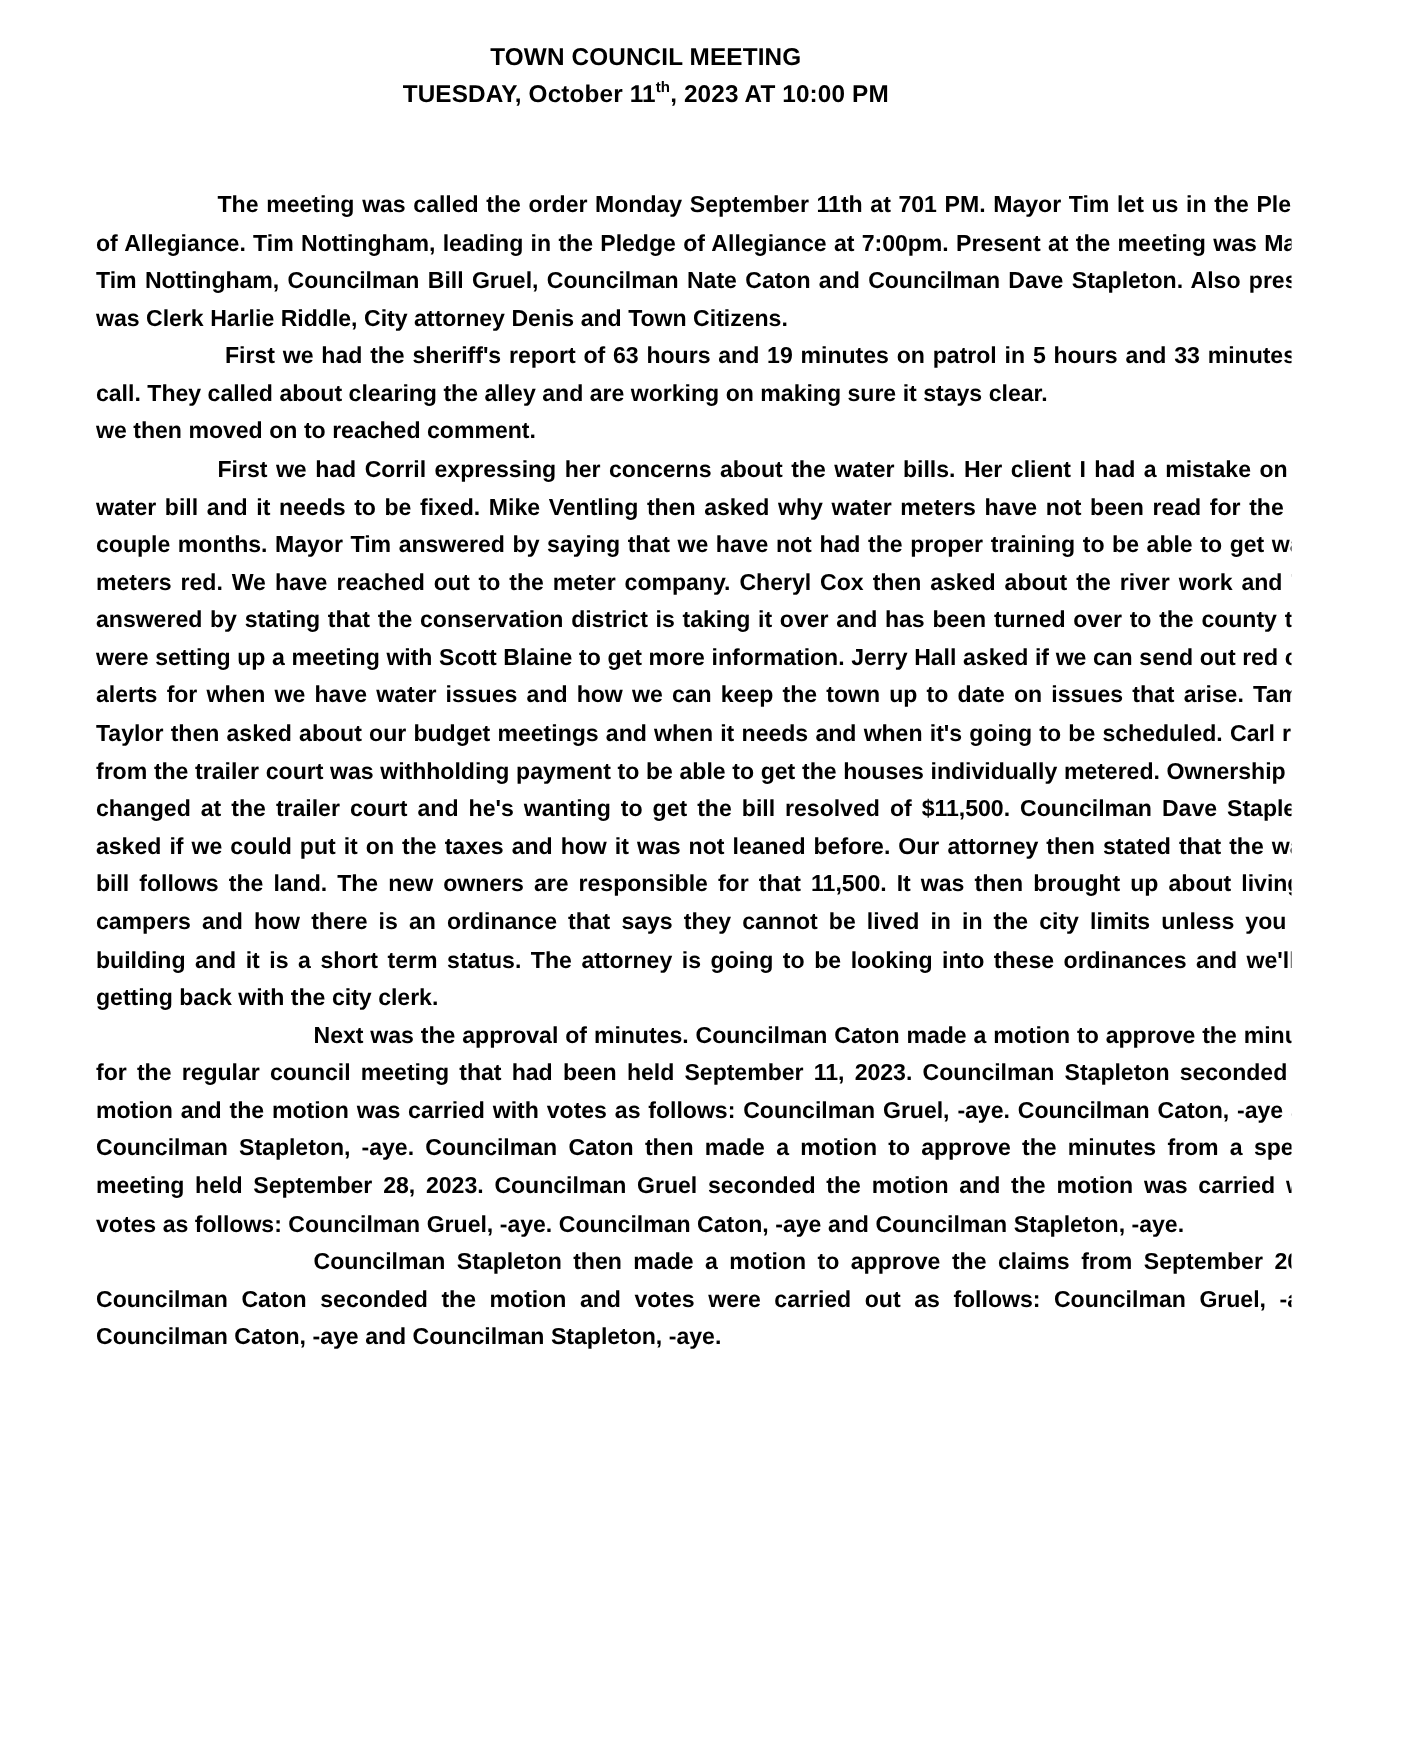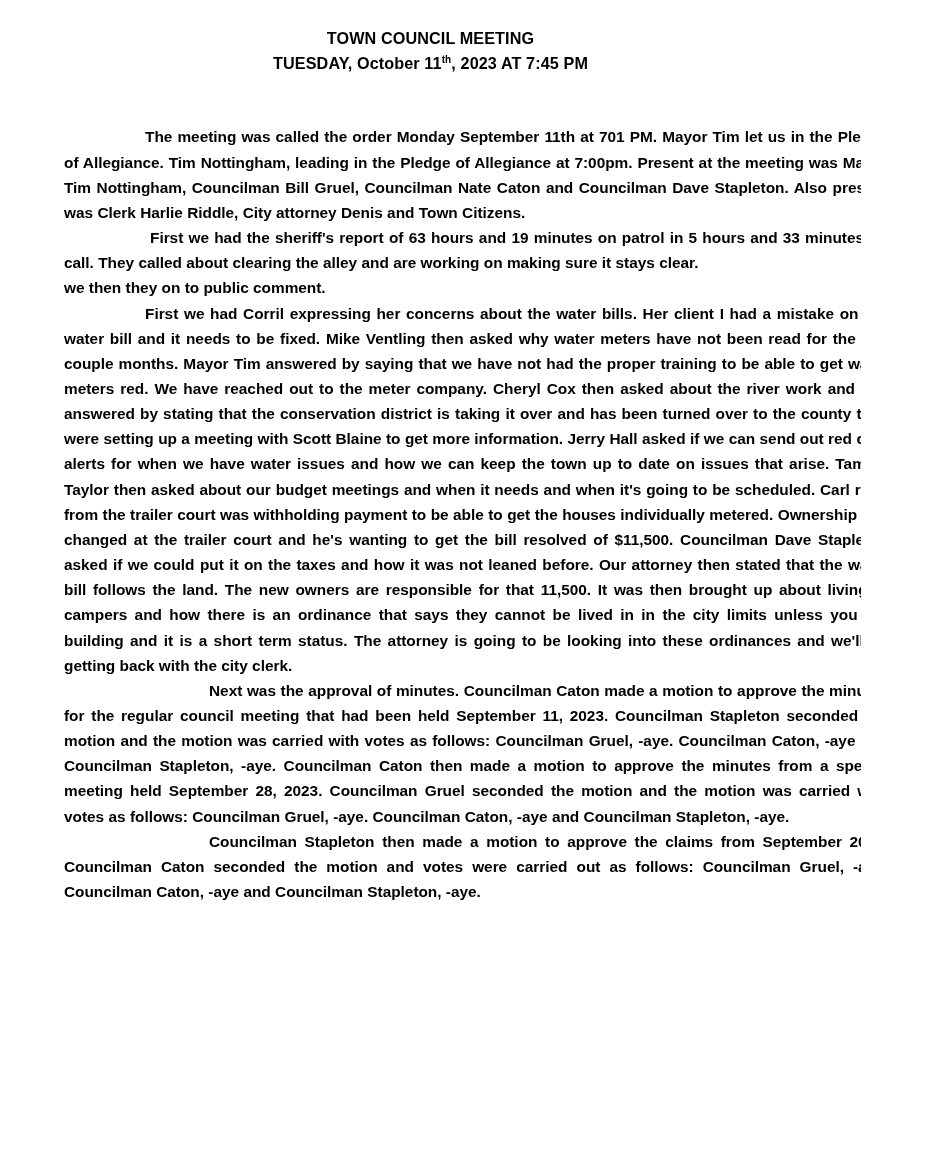--- a/index.html
+++ b/index.html
@@ -57,25 +57,25 @@
   p.indent-lg { text-indent: 145px; }
   p.noindent { text-indent: 0; }
 </style>
 </head>
 <body>
 
 <div class="page">
 
   <div class="doc-header">
     <div class="hline">TOWN COUNCIL MEETING</div>
-    <div class="hline"><span>TUESDAY, October 11</span><sup>th</sup><span>, 2023 AT 7:45 PM</span></div>
+    <div class="hline"><span>TUESDAY, October 11</span><sup>th</sup><span>, 2023 AT 10:00 PM</span></div>
   </div>
 
   <div class="body-block">
     <p class="para indent-sm">The meeting was called the order Monday September 11th at 701 PM. Mayor Tim let us in the Pledge of Allegiance. Tim Nottingham, leading in the Pledge of Allegiance at 7:00pm. Present at the meeting was Mayor Tim Nottingham, Councilman Bill Gruel, Councilman Nate Caton and Councilman Dave Stapleton. Also present was Clerk Harlie Riddle, City attorney Denis and Town Citizens.</p>
     <p class="para indent-md">First we had the sheriff's report of 63 hours and 19 minutes on patrol in 5 hours and 33 minutes on call. They called about clearing the alley and are working on making sure it stays clear.</p>
-    <p class="para noindent">we then they on to public comment.</p>
+    <p class="para noindent">we then moved on to reached comment.</p>
     <p class="para indent-sm">First we had Corril expressing her concerns about the water bills. Her client I had a mistake on her water bill and it needs to be fixed. Mike Ventling then asked why water meters have not been read for the last couple months. Mayor Tim answered by saying that we have not had the proper training to be able to get water meters red. We have reached out to the meter company. Cheryl Cox then asked about the river work and Tim answered by stating that the conservation district is taking it over and has been turned over to the county they were setting up a meeting with Scott Blaine to get more information. Jerry Hall asked if we can send out red coat alerts for when we have water issues and how we can keep the town up to date on issues that arise. Tammy Taylor then asked about our budget meetings and when it needs and when it's going to be scheduled. Carl rude from the trailer court was withholding payment to be able to get the houses individually metered. Ownership has changed at the trailer court and he's wanting to get the bill resolved of $11,500. Councilman Dave Stapleton asked if we could put it on the taxes and how it was not leaned before. Our attorney then stated that the water bill follows the land. The new owners are responsible for that 11,500. It was then brought up about living in campers and how there is an ordinance that says they cannot be lived in in the city limits unless you are building and it is a short term status. The attorney is going to be looking into these ordinances and we'll be getting back with the city clerk.</p>
     <p class="para indent-lg">Next was the approval of minutes. Councilman Caton made a motion to approve the minutes for the regular council meeting that had been held September 11, 2023. Councilman Stapleton seconded the motion and the motion was carried with votes as follows: Councilman Gruel, -aye. Councilman Caton, -aye and Councilman Stapleton, -aye. Councilman Caton then made a motion to approve the minutes from a special meeting held September 28, 2023. Councilman Gruel seconded the motion and the motion was carried with votes as follows: Councilman Gruel, -aye. Councilman Caton, -aye and Councilman Stapleton, -aye.</p>
     <p class="para indent-lg">Councilman Stapleton then made a motion to approve the claims from September 2023. Councilman Caton seconded the motion and votes were carried out as follows: Councilman Gruel, -aye. Councilman Caton, -aye and Councilman Stapleton, -aye.</p>
   </div>
 
 </div>
 
 </body></html>

